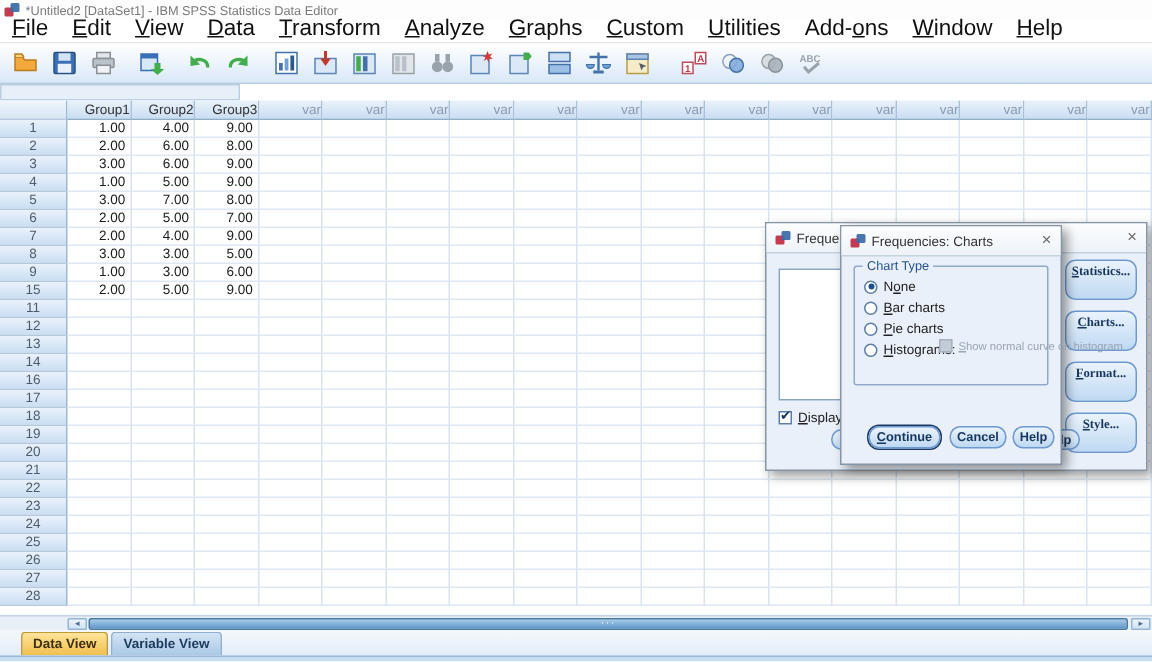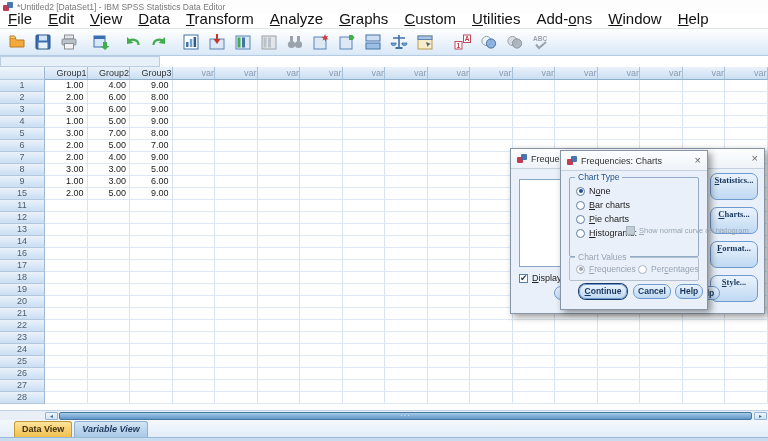--- a/index.html
+++ b/index.html
@@ -54,21 +54,21 @@
   .hs-thumb{position:absolute;left:59px;right:16px;top:1px;height:8px;border-radius:2px;
             background:linear-gradient(#a7cbe9,#5f95c9);border:1px solid #49799f;box-sizing:border-box;
             color:#e8f2fa;font-size:7px;line-height:5px;text-align:center;letter-spacing:1px;}
 
   
   .tabbar{position:absolute;top:420px;left:0;width:768px;height:17px;
           background:linear-gradient(#f4f8fc,#e2edf8);display:flex;align-items:center;padding-left:14px;gap:2px;box-sizing:border-box;}
   .tab{height:16px;border-radius:3px 3px 0 0;padding:0 7px;font-size:9px;line-height:15px;
        font-weight:bold;border:1px solid #8fb0d0;border-bottom:none;box-sizing:border-box;white-space:nowrap;}
   .tab.active{background:linear-gradient(#ffe49a,#f0bf4d);border-color:#c09a3a;color:#403010;}
-  .tab.inactive{background:linear-gradient(#d3e4f4,#a9c8e6);color:#1d3a5c;font-style:italic;}
+  .tab.inactive{background:linear-gradient(#d3e4f4,#a9c8e6);color:#1d3a5c;}
   .bottomstrip{position:absolute;top:437px;left:0;width:768px;height:4px;background:#c8dcf0;border-top:1px solid #9ab8d8;}
 
   
   .dlg{position:absolute;background:#e9f0f9;border:1px solid #8794a3;
        box-shadow:3px 3px 7px rgba(0,0,0,.40);font-size:9px;color:#222;}
   .dlg-title{height:19px;background:linear-gradient(#fcfdfe,#eef3f9);border-bottom:1px solid #c5d2de;
              display:flex;align-items:center;padding:0 6px;gap:4px;color:#333;font-size:9px;}
   .dlg-close{margin-left:auto;color:#666;font-size:11px;line-height:11px;cursor:default;}
   .freq-dlg{left:510px;top:148px;width:253px;height:164px;z-index:10;}
   .charts-dlg{left:560px;top:150px;width:146px;height:158px;z-index:20;}
@@ -901,30 +901,19 @@
       <div class="radio-row" style="left:6px;top:50px;">
         <span class="radio"></span>
         <span><u>H</u>istograms:</span>
       </div>
       <div class="radio-row" style="left:20px;top:48px;font-size:7.5px;margin-left:36px;">
         <span class="chk disabled"></span>
         <span class="dis-text"><u>S</u>how normal curve on histogram</span>
       </div>
     </div>
 
-    <div class="groupbox disabled" style="left:8px;top:106px;width:130px;height:24px;">
-      <span class="legend">Chart Values</span>
-      <div class="radio-row" style="left:6px;top:6px;font-size:8.5px;">
-        <span class="radio dis sel"></span>
-        <span class="dis-text"><u>F</u>requencies</span>
-      </div>
-      <div class="radio-row" style="left:68px;top:6px;font-size:8.5px;">
-        <span class="radio dis"></span>
-        <span class="dis-text">Per<u>c</u>entages</span>
-      </div>
-    </div>
 
     <div class="btn default cdbtn" style="left:18px;top:133px;width:48px;"><u>C</u>ontinue</div>
     <div class="btn cdbtn" style="left:72px;top:133px;width:38px;">Cancel</div>
     <div class="btn cdbtn" style="left:114px;top:133px;width:28px;">Help</div>
   </div>
 
 </div>
 
 </body></html>

